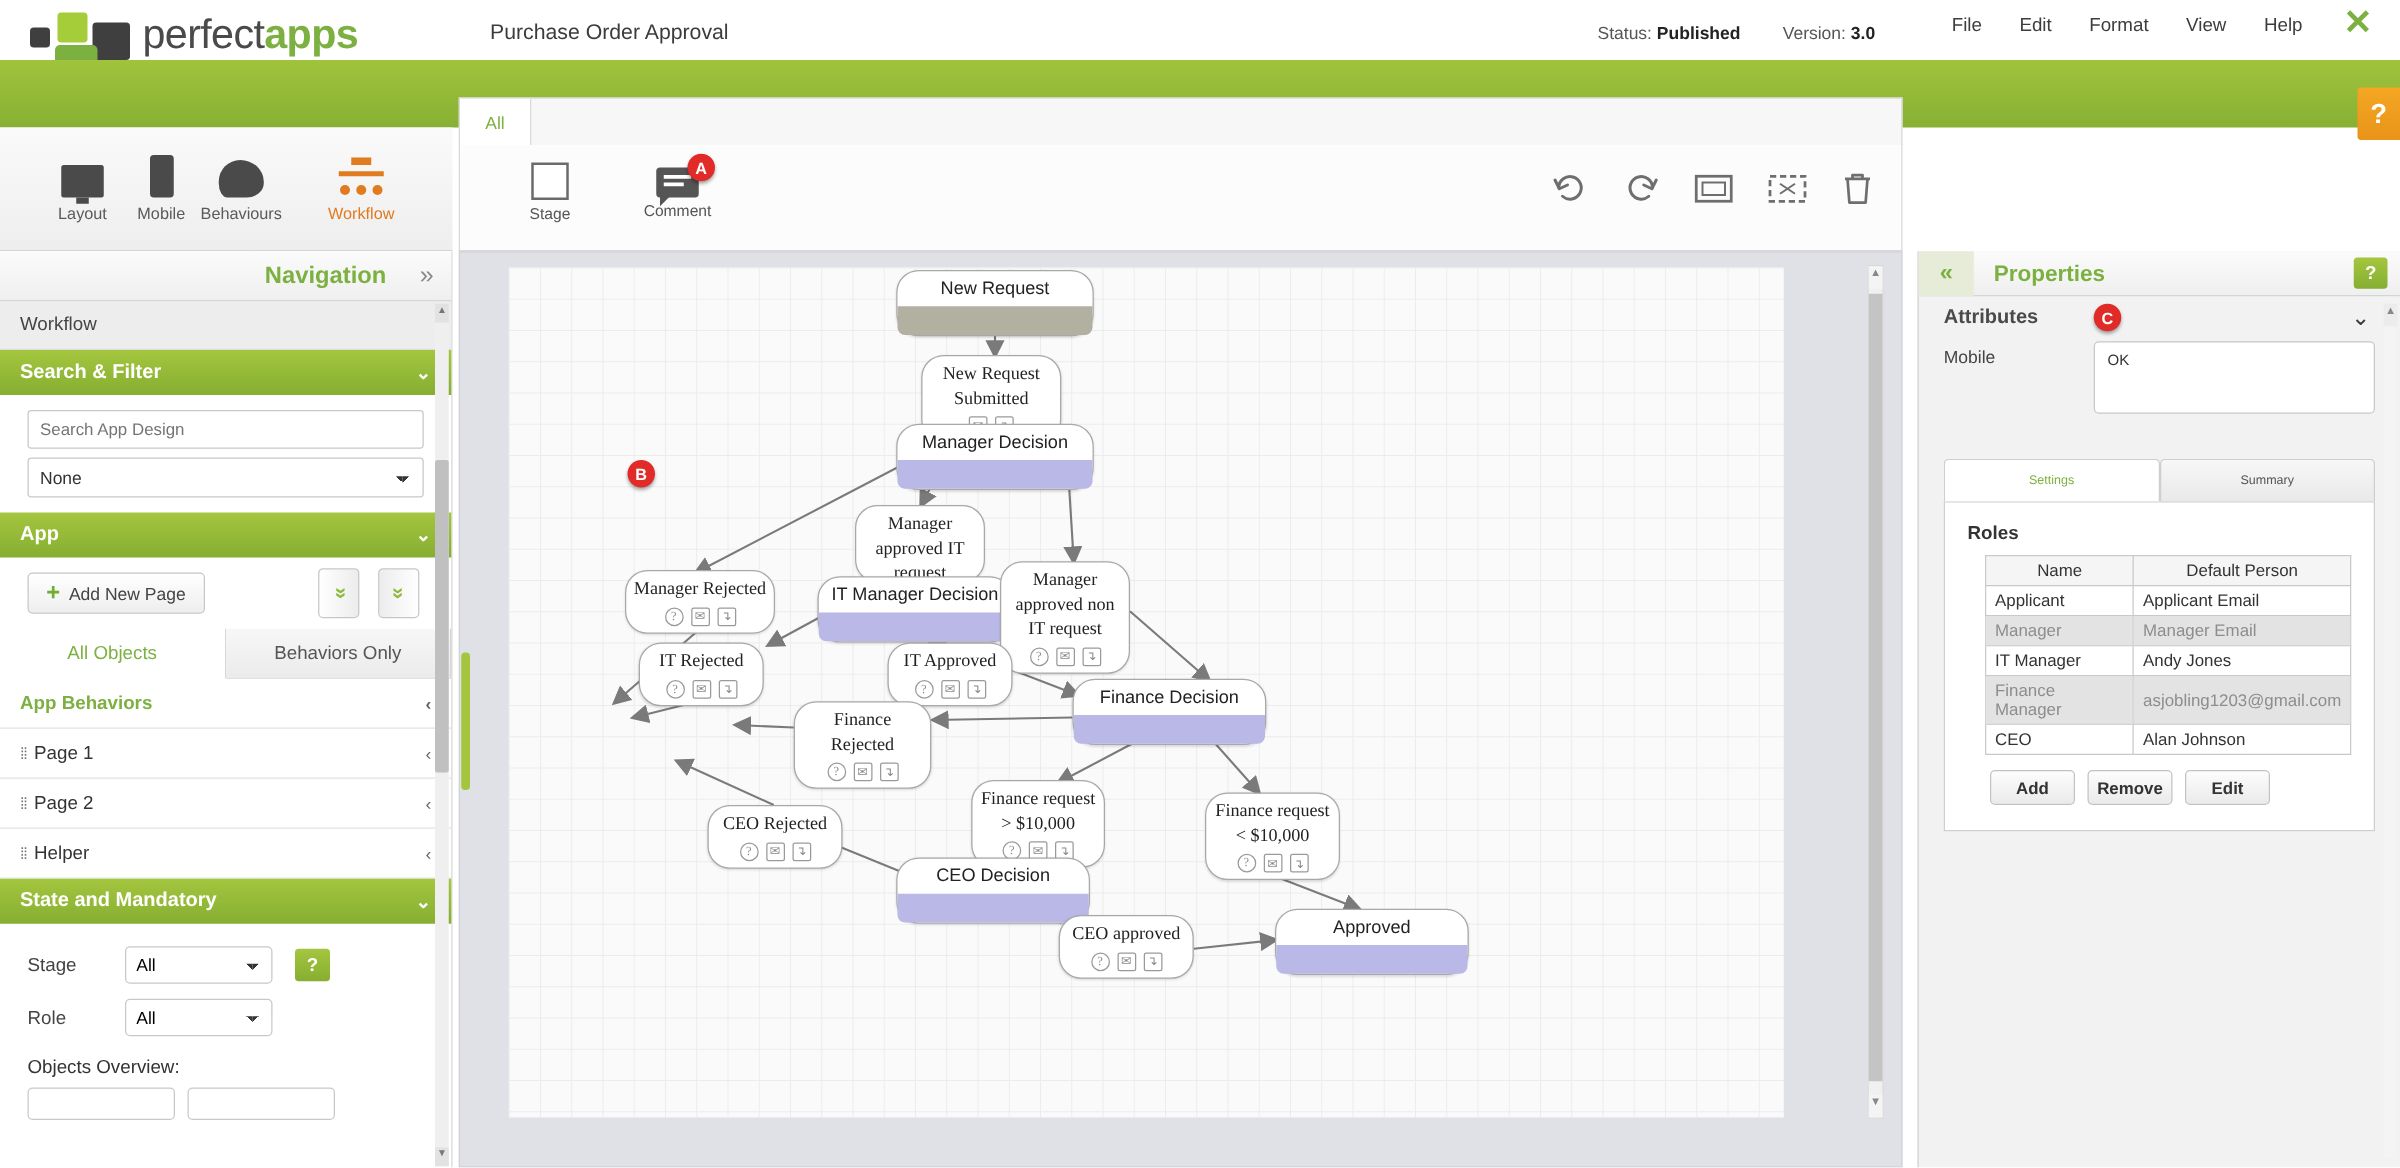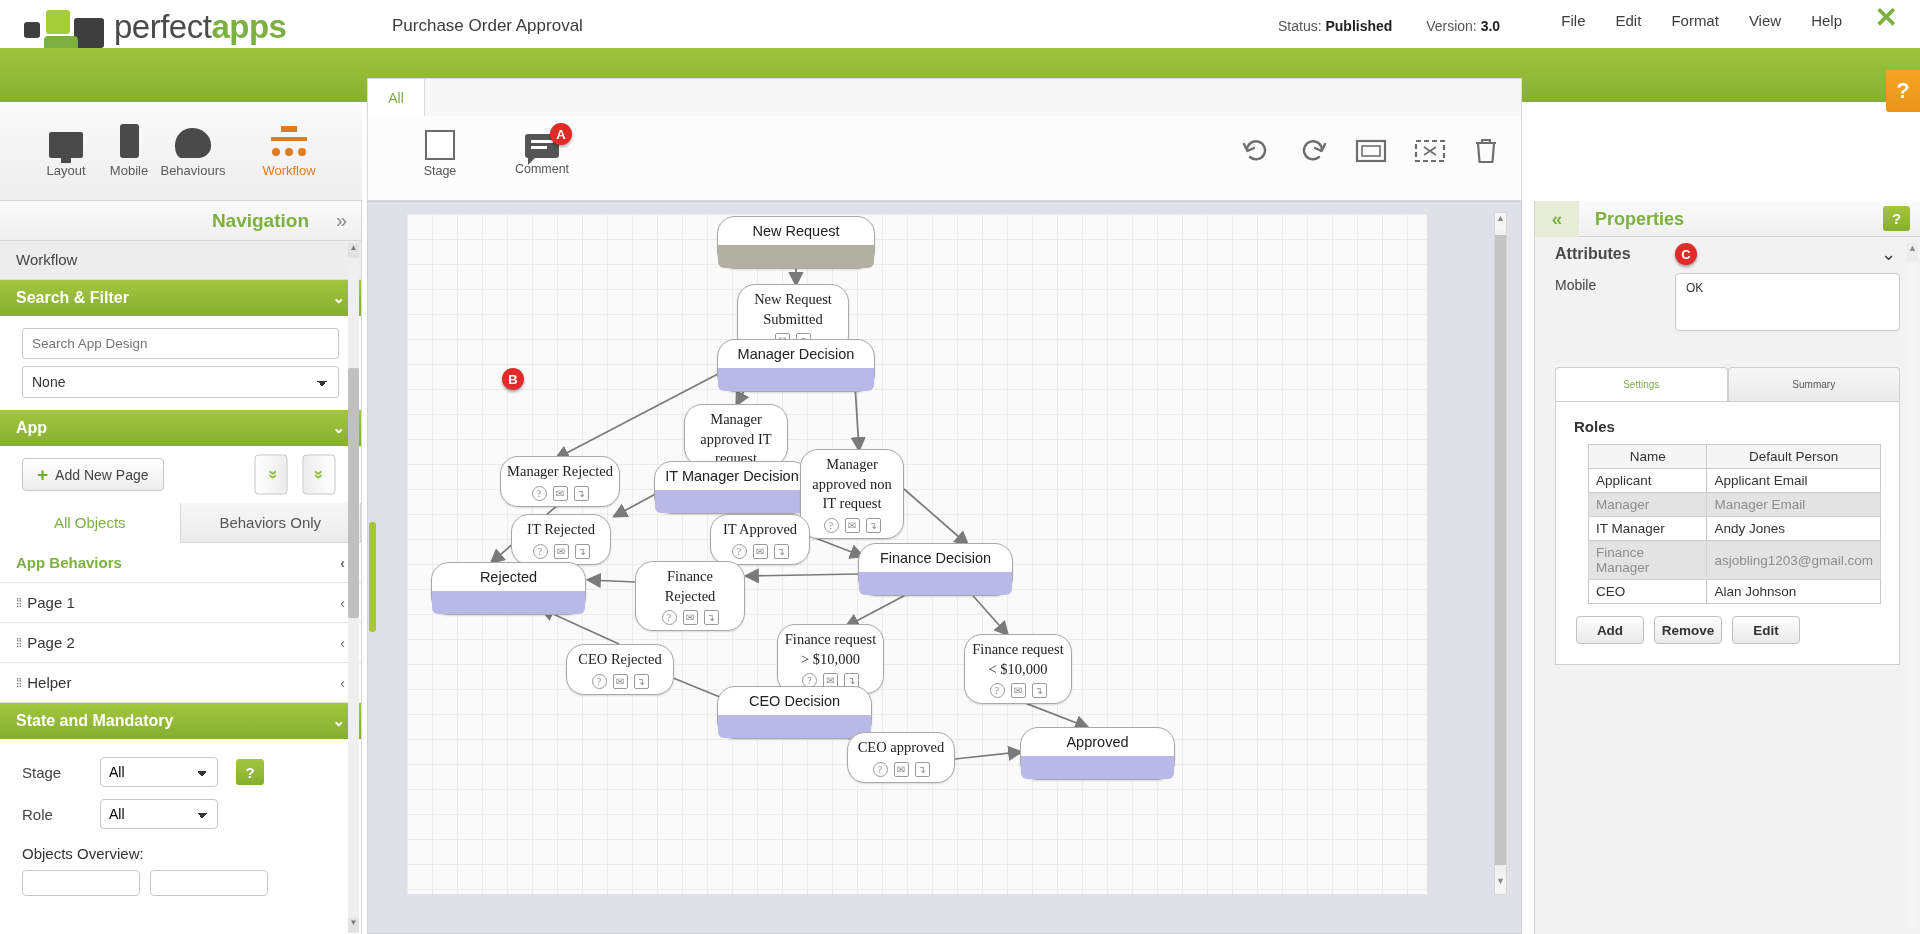--- a/index.html
+++ b/index.html
@@ -283,21 +283,21 @@
   .ptab.idle{ background:linear-gradient(to bottom,#f7f7f7,#e9e9e9); color:#555; }
   .pbody{ margin:0 20px; background:#fff; border:1px solid #cfcfcf; padding:16px 18px 20px; }
   .roles-ttl{ font-size:15px; font-weight:bold; color:#333; margin-bottom:9px; }
   table.roles{ width:100%; border-collapse:collapse; font-size:13.5px; margin-left:14px; width:calc(100% - 14px);}
   table.roles th{
     border:1px solid #c9c9c9; background:#f5f5f5; font-weight:normal;
     padding:4px 6px; color:#333; text-align:center;
   }
   table.roles td{ border:1px solid #c9c9c9; padding:4px 7px; color:#333; }
   table.roles tr.alt td{ background:#e3e3e3; color:#8d8d8d; border-color:#d2d2d2;}
-  .rbtns{ display:flex; gap:10px; margin:12px 0 0 2px; }
+  .rbtns{ display:flex; gap:10px; margin:12px 0 0 18px; }
   .rbtn{
     width:68px; height:28px; border:1px solid #c2c2c2; border-radius:4px;
     background:linear-gradient(to bottom,#fdfdfd,#eaeaea);
     font-size:13.5px; color:#333; font-weight:bold;
     display:flex;align-items:center;justify-content:center;cursor:pointer;
   }
   .p-scroll{ position:absolute; right:3px; top:42px; width:10px; height:684px; background:#f4f4f4;}
 </style>
 </head>
 <body>
@@ -612,24 +612,20 @@
 
     <div class="node" style="left:228px;top:347px;width:110px">
       <div class="cap">Finance  Rejected</div>
       <div class="icons">
         <span class="mini q">?</span>
         <span class="mini">✉</span>
         <span class="mini">↴</span>
       </div>
     </div>
 
-    <div class="node stage" style="left:24px;top:348px;width:155px">
-      <div class="cap">Rejected</div>
-      <div class="bar bar-lilac"></div>
-    </div>
 
     <div class="node" style="left:159px;top:430px;width:108px">
       <div class="cap">CEO Rejected</div>
       <div class="icons">
         <span class="mini q">?</span>
         <span class="mini">✉</span>
         <span class="mini">↴</span>
       </div>
     </div>
 

